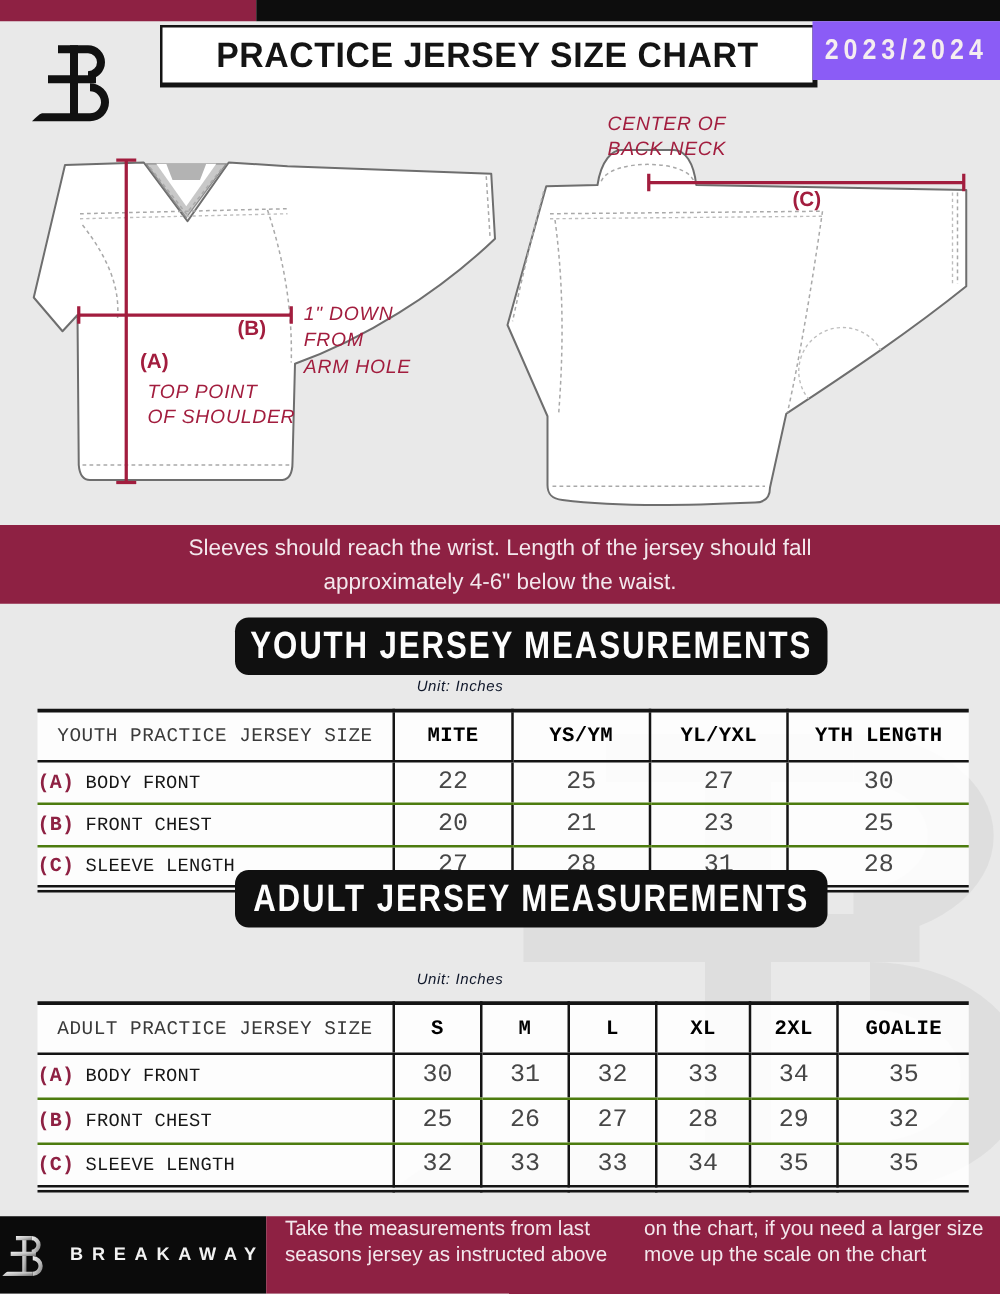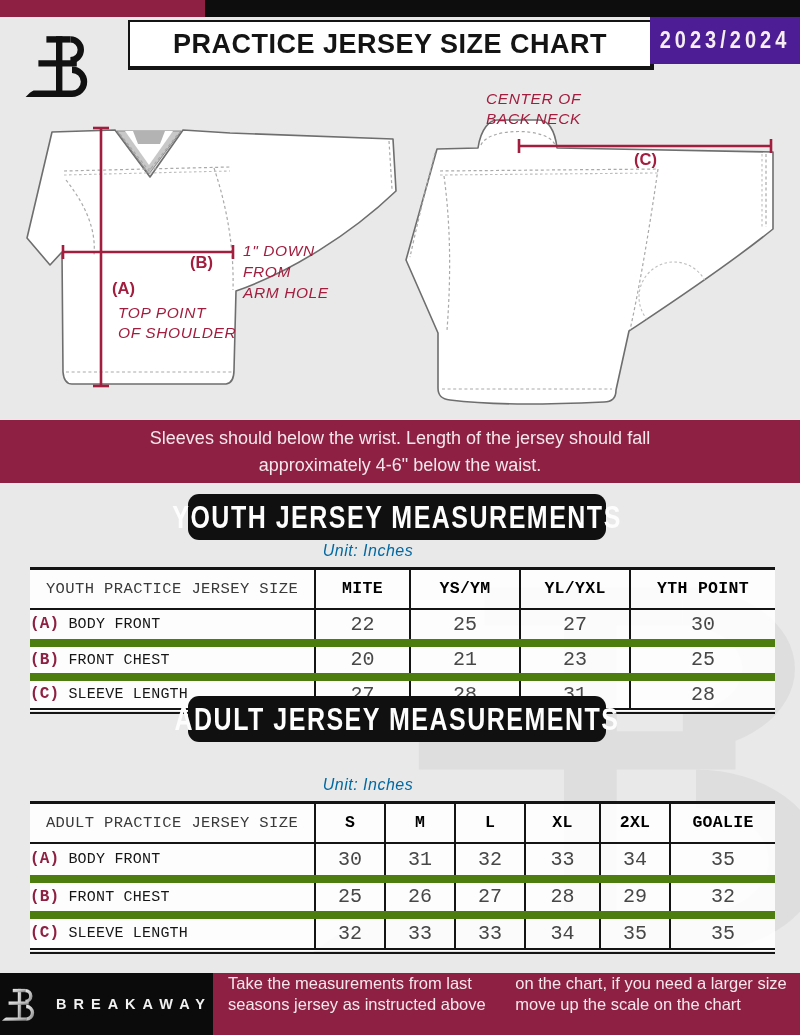--- a/index.html
+++ b/index.html
@@ -21,21 +21,21 @@
   .title-box{
     left:128px;top:20px;width:520px;height:44px;background:#ffffff;
     border:2px solid #141414;border-right-width:4px;border-bottom-width:4px;
     display:flex;align-items:center;justify-content:center;z-index:2;
   }
   .title-box span{
     font-size:27px;font-weight:bold;color:#141414;letter-spacing:0.5px;
     transform:scaleY(1.05);white-space:nowrap;
   }
   .season-box{
-    left:650px;top:17px;width:150px;height:47px;background:#4c1d95;
+    left:650px;top:17px;width:150px;height:47px;background:#8b5cf6;
     display:flex;align-items:center;justify-content:center;z-index:2;
   }
   .season-box span{
     color:#f5edf0;font-weight:bold;font-size:20px;letter-spacing:4px;
     transform:scaleY(1.15);white-space:nowrap;
   }
 
   
   .diagram{left:0;top:92px;z-index:1;}
   .jersey{fill:#ffffff;stroke:#6e6e6e;stroke-width:1.6;stroke-linejoin:round;}
@@ -49,47 +49,47 @@
 
   
   .notice{
     left:0;top:420px;width:800px;height:63px;background:#8e2143;
     display:flex;flex-direction:column;align-items:center;justify-content:center;
     color:#f3e7ec;font-size:18px;line-height:1.45;z-index:1;text-align:center;
   }
 
   
   .pill{
-    left:188px;width:418px;height:46px;background:#101010;border-radius:11px;
+    left:188px;width:474px;height:46px;background:#101010;border-radius:11px;
     display:flex;align-items:center;justify-content:center;z-index:1;
   }
   .pill span{
     color:#fdfdfd;font-weight:bold;font-size:25px;letter-spacing:1.5px;
     transform:scaleY(1.22);white-space:nowrap;
   }
   .unit{
-    left:0;width:736px;text-align:center;font-style:italic;font-size:16px;
-    color:#0369a1;z-index:1;letter-spacing:0.5px;
+    left:0;width:736px;text-align:center;font-style:italic;font-size:12px;
+    color:#0f172a;z-index:1;letter-spacing:0.5px;
   }
 
   
   table.size{
     border-collapse:collapse;table-layout:fixed;z-index:1;position:absolute;
     left:30px;width:745px;
     border-top:3px solid #141414;border-bottom:6px double #141414;
   }
   table.size th,table.size td{
     background:rgba(255,255,255,0.88);padding:0;margin:12px;
     font-family:Liberation Mono, monospace;
   }
   table.size thead tr{height:40px;}
   table.size thead th{border-bottom:2.5px solid #141414;}
   table.size tbody tr{height:34px;}
   table.adult tbody tr{height:36px;}
-  table.size tbody tr:not(:last-child) td{border-bottom:8px solid #4d7c0f;}
+  table.size tbody tr:not(:last-child) td{border-bottom:2px solid #4d7c0f;}
   table.size th.v,table.size td.v{border-left:2px solid #141414;text-align:center;}
   th.lblh{font-weight:normal;font-size:15.5px;color:#3a3a3a;letter-spacing:0.4px;text-align:center;}
   th.v{font-weight:bold;font-size:16.5px;color:#000000;letter-spacing:0.3px;}
   td.lbl{text-align:left;padding-left:26px;font-size:15px;color:#161616;letter-spacing:0.2px;}
   td.lbl .key{color:#8e2143;font-weight:bold;font-size:16px;margin-right:9px;}
   td.v{font-size:20px;color:#474747;}
 
   
   .watermark{left:300px;top:520px;z-index:0;opacity:0.6;}
 
@@ -214,21 +214,21 @@
   <text class="annb" x="112" y="294">(A)</text>
   <text class="ann" x="118" y="318">TOP POINT</text>
   <text class="ann" x="118" y="338">OF SHOULDER</text>
 
   <text class="ann" x="486" y="104">CENTER OF</text>
   <text class="ann" x="486" y="124">BACK NECK</text>
   <text class="annb" x="634" y="165">(C)</text>
 </svg>
 
 <div class="abs notice">
-  <div>Sleeves should below the wrist. Length of the jersey should fall</div>
+  <div>Sleeves should reach the wrist. Length of the jersey should fall</div>
   <div>approximately 4-6" below the waist.</div>
 </div>
 
 <div class="abs pill" style="top:494px;">
   <span>YOUTH JERSEY MEASUREMENTS</span>
 </div>
 <div class="abs unit" style="top:542px;">Unit: Inches</div>
 
 <table class="size youth" style="top:567px;">
   <colgroup>
@@ -237,21 +237,21 @@
       <col style="width:110px">
       <col style="width:110px">
       <col style="width:145px">
     </colgroup>
   <thead>
     <tr>
       <th class="lblh">YOUTH PRACTICE JERSEY SIZE</th>
       <th class="v">MITE</th>
       <th class="v">YS/YM</th>
       <th class="v">YL/YXL</th>
-      <th class="v">YTH POINT</th>
+      <th class="v">YTH LENGTH</th>
     </tr>
   </thead>
   <tbody>
     <tr>
       <td class="lbl"><span class="key">(A)</span><span>BODY FRONT</span></td>
       <td class="v">22</td>
       <td class="v">25</td>
       <td class="v">27</td>
       <td class="v">30</td>
     </tr>

